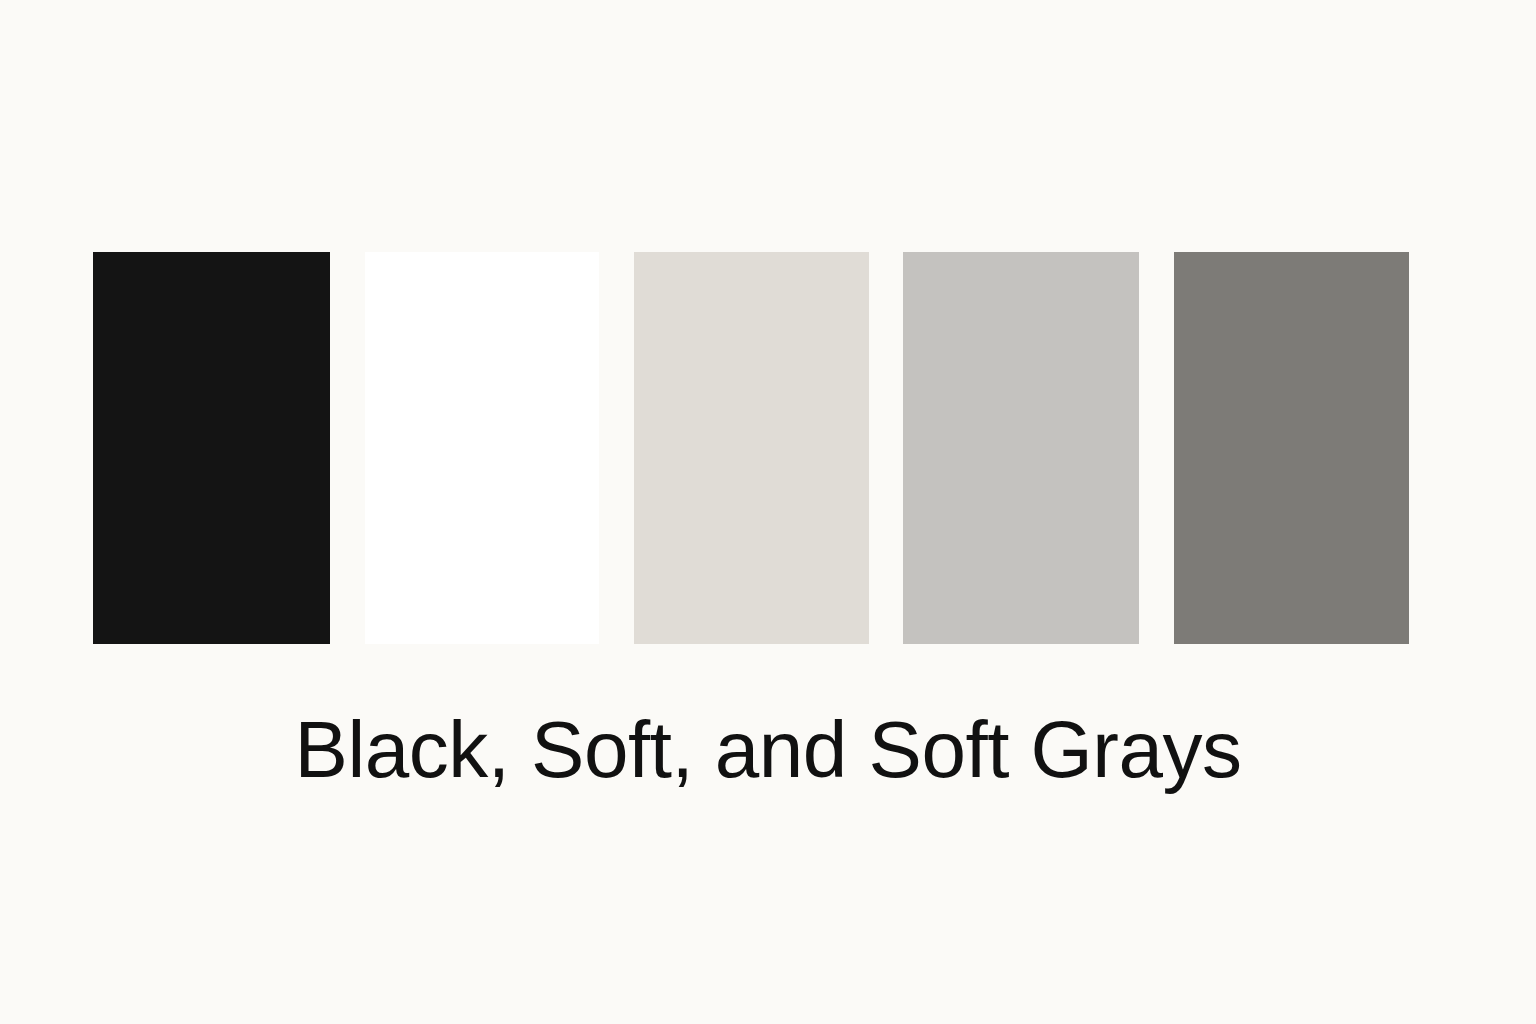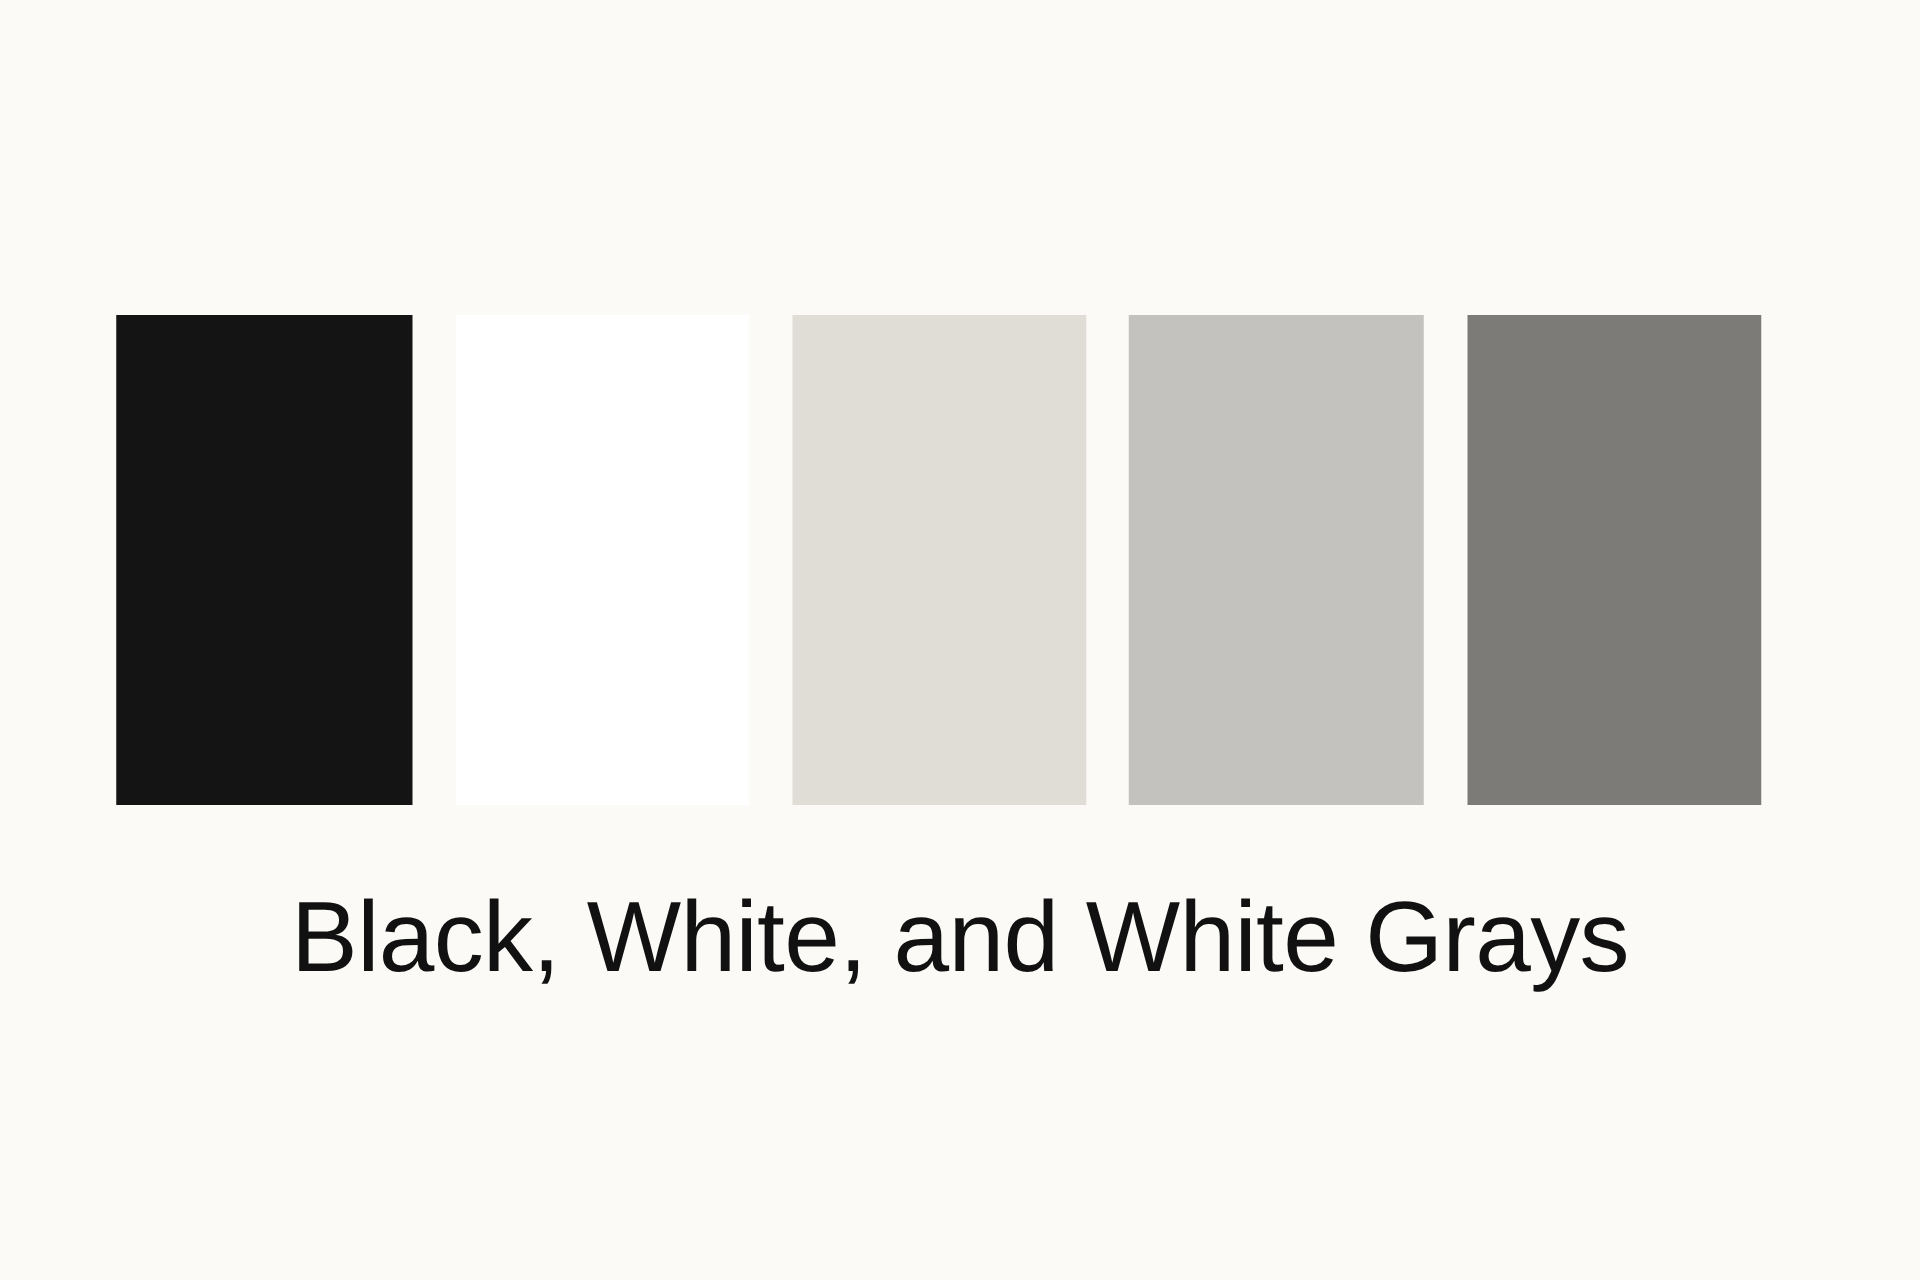--- a/index.html
+++ b/index.html
@@ -64,15 +64,15 @@
 <div id="palette-canvas" style="background-color: rgb(251, 250, 247);">
 
   <div id="swatch-row">
     <div class="swatch swatch-0" style="background-color: rgb(20, 20, 20);"></div>
     <div class="swatch swatch-1" style="background-color: rgb(255, 255, 255);"></div>
     <div class="swatch swatch-2" style="background-color: rgb(224, 220, 214);"></div>
     <div class="swatch swatch-3" style="background-color: rgb(196, 194, 191);"></div>
     <div class="swatch swatch-4" style="background-color: rgb(125, 123, 119);"></div>
   </div>
 
-  <div id="caption" style="color: rgb(17, 17, 17);">Black, White, and White Grays</div>
+  <div id="caption" style="color: rgb(17, 17, 17);">Black, Soft, and Soft Grays</div>
 
 </div>
 
 </body></html>

